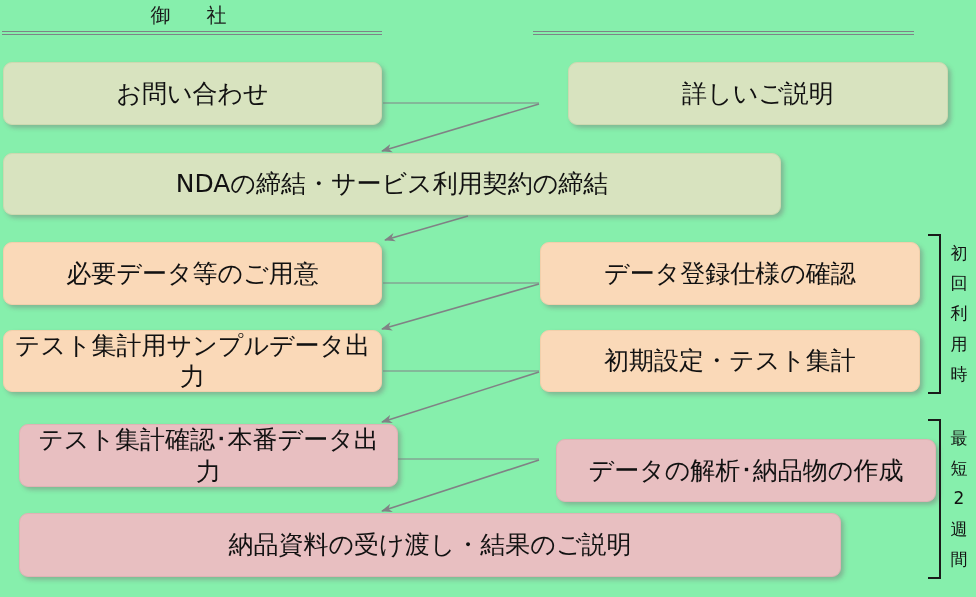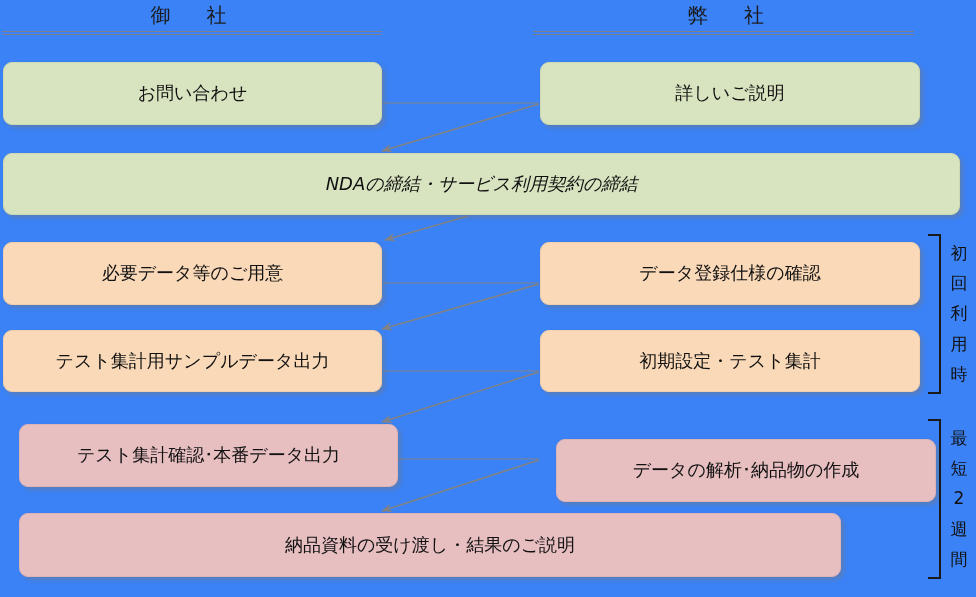--- a/index.html
+++ b/index.html
@@ -10,21 +10,21 @@
   body {
     width: 976px;
     height: 597px;
     font-family: "DejaVu Sans", "Liberation Sans", sans-serif;
     overflow: hidden;
   }
   #stage {
     position: relative;
     width: 976px;
     height: 597px;
-    background: #3b82f6;
+    background: #86efac;
   }
 
   
   .col-header {
     position: absolute;
     top: 2px;
     font-size: 20px;
     color: #1a1a1a;
     letter-spacing: 8px;
     text-align: center;
@@ -45,21 +45,21 @@
   #rule-right { left: 533px; width: 381px; top: 31px; }
 
   
   .box {
     position: absolute;
     border-radius: 9px;
     box-sizing: border-box;
     display: flex;
     align-items: center;
     justify-content: center;
-    font-size: 18px;
+    font-size: 25px;
     color: #111111;
     box-shadow: 3px 3px 4px rgba(120,120,120,0.45);
     text-align: center;
     line-height: 1.25;
     padding: 0 8px;
   }
   .box.green {
     background: #d8e3bf;
     border: 1px solid #cdd9b0;
   }
@@ -105,21 +105,20 @@
   .bracket-label span { display: block; }
 </style>
 </head>
 <body>
 
 <div id="stage">
 
   <div class="col-header" id="hdr-left">御　社</div>
   <div class="header-rule" id="rule-left"></div>
 
-  <div class="col-header" id="hdr-right">弊　社</div>
   <div class="header-rule" id="rule-right"></div>
 
   <svg id="connectors" viewBox="0 0 976 597" width="976" height="597">
     <defs>
       <marker id="arrowhead" markerWidth="11" markerHeight="9" refX="10" refY="4.5" orient="auto" markerUnits="userSpaceOnUse">
         <path d="M 11 4.5 L 0 0.2 L 3.2 4.5 L 0 8.8 Z" fill="#808285"></path>
       </marker>
     </defs>
 
     <line x1="383" y1="103" x2="539" y2="103" stroke="#808285" stroke-width="1.2"></line>
@@ -136,23 +135,23 @@
 
     <line x1="539" y1="372" x2="382" y2="422" stroke="#808285" stroke-width="1.6" marker-end="url(#arrowhead)"></line>
 
     <line x1="383" y1="459" x2="539" y2="459" stroke="#808285" stroke-width="1.2"></line>
 
     <line x1="539" y1="460" x2="382" y2="511" stroke="#808285" stroke-width="1.6" marker-end="url(#arrowhead)"></line>
   </svg>
 
   <div class="box green" style="left:3px;   top:62px;  width:379px; height:63px;">お問い合わせ</div>
 
-  <div class="box green" style="left:540px; top:62px;  width:380px; height:63px;">詳しいご説明</div>
+  <div class="box green" style="left:568px; top:62px;  width:380px; height:63px;">詳しいご説明</div>
 
-  <div class="box green" style="left:3px;   top:153px; width:957px; height:62px;font-style:italic;">NDAの締結・サービス利用契約の締結</div>
+  <div class="box green" style="left:3px;   top:153px; width:778px; height:62px;">NDAの締結・サービス利用契約の締結</div>
 
   <div class="box orange" style="left:540px; top:242px; width:380px; height:63px;">データ登録仕様の確認</div>
 
   <div class="box orange" style="left:3px;   top:242px; width:379px; height:63px;">必要データ等のご用意</div>
 
   <div class="box orange" style="left:3px;   top:330px; width:379px; height:62px;">テスト集計用サンプルデータ出力</div>
 
   <div class="box orange" style="left:540px; top:330px; width:380px; height:62px;">初期設定・テスト集計</div>
 
   <div class="box pink" style="left:3px;   top:424px; width:379px; height:63px;">テスト集計確認･本番データ出力</div>

